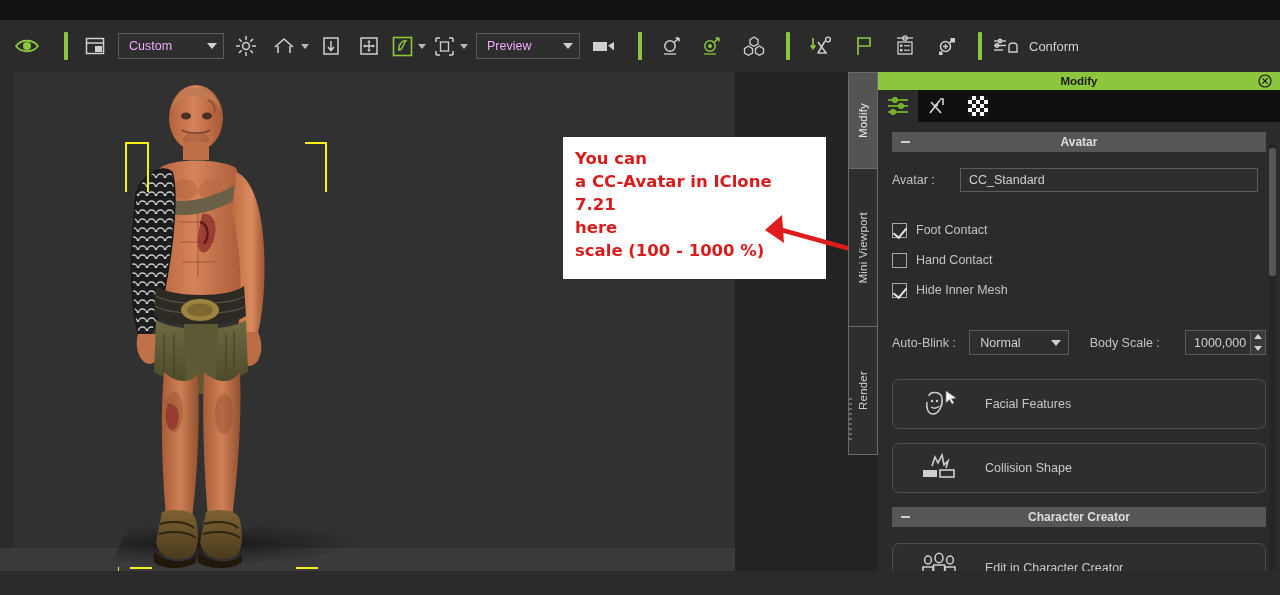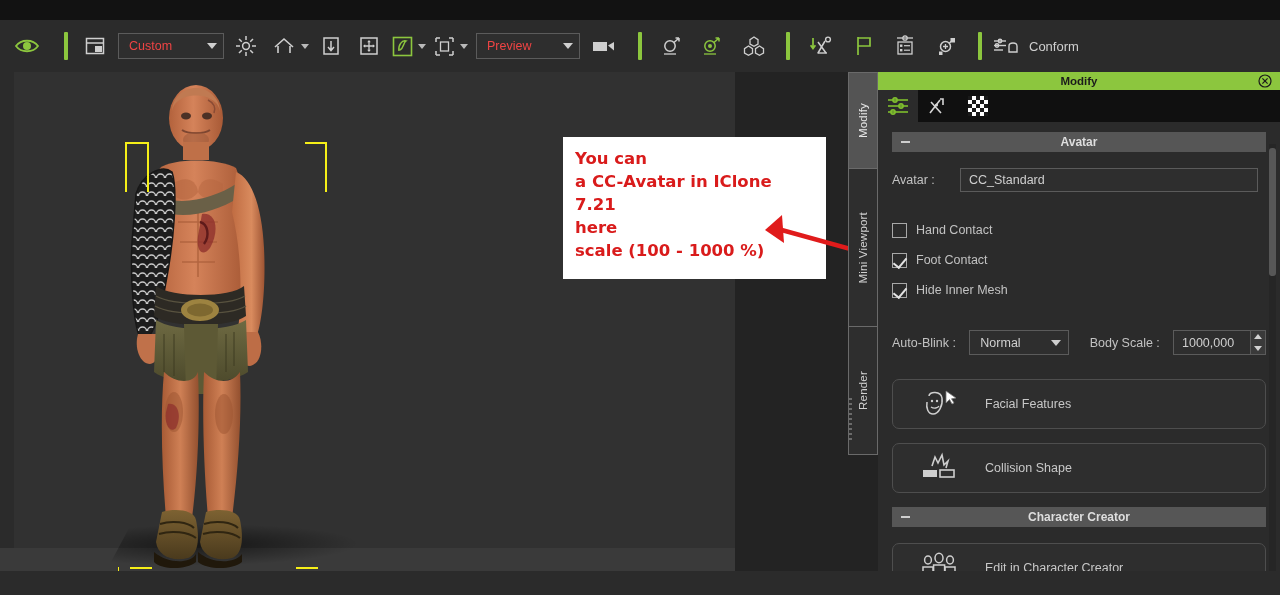--- a/index.html
+++ b/index.html
@@ -20,21 +20,21 @@
     background:#2b2b2b; display:flex; align-items:center;
   }
   .tb-item { display:flex; align-items:center; justify-content:center; height:52px; flex:0 0 auto; }
   .sep { width:4px; height:28px; background:#8cc63e; margin:0 10px; border-radius:1px; }
   .icon { display:inline-block; line-height:0; }
   .ic-svg { display:block; }
   .caret { width:0;height:0;border-left:4px solid transparent;border-right:4px solid transparent;border-top:5px solid #b9b9b9; margin-left:5px; }
 
   .combo {
     height:26px; min-width:104px; border:1px solid #5b5b5b; background:#2e2e2e;
-    display:flex; align-items:center; padding:0 6px 0 10px; color:#ef4444; font-size:12.5px;
+    display:flex; align-items:center; padding:0 6px 0 10px; color:#f0abfc; font-size:12.5px;
     justify-content:space-between;
   }
   .combo .arrow { width:0;height:0;border-left:5px solid transparent;border-right:5px solid transparent;border-top:6px solid #cfcfcf; }
   .tb-label { color:#cfcfcf; font-size:13px; margin-left:9px; white-space:nowrap; }
 
   
   .viewport { position:absolute; left:0; top:72px; width:735px; height:499px; background:#313131; overflow:hidden; }
   .vp-leftbar { position:absolute; left:0; top:0; width:14px; height:499px; background:#2b2b2b; }
   .vp-floorline { position:absolute; left:0; bottom:0; width:735px; height:23px; background:#3a3a3a; }
   .vp-gap { position:absolute; left:735px; top:72px; width:110px; height:499px; background:#232323; }
@@ -112,21 +112,21 @@
     border-right:2px solid #e4e4e4; border-bottom:2px solid #e4e4e4; transform:rotate(40deg);
   }
   .cblabel { color:#c2c2c2; font-size:12.5px; }
 
   .selbox {
     height:25px; border:1px solid #5b5b5b; background:#2e2e2e; color:#cfcfcf; font-size:12.5px;
     display:flex; align-items:center; justify-content:space-between; padding:0 7px 0 10px;gap:19px;
   }
   .selbox .arrow { width:0;height:0;border-left:5px solid transparent;border-right:5px solid transparent;border-top:6px solid #cfcfcf; }
   .spinwrap { display:flex; height:25px; }
-  .spinfield { flex:1; border:1px solid #5b5b5b; border-right:none; background:#2e2e2e; color:#cfcfcf; font-size:12.5px; display:flex; align-items:center; padding-left:8px; }
+  .spinfield { flex:1; border:1px solid #5b5b5b; border-right:none; background:#2e2e2e; color:#cfcfcf; font-size:12.5px; display:flex; align-items:center; padding-left:8px;margin-left:12px; }
   .spinbtns { width:16px; border:1px solid #5b5b5b; background:#3a3a3a; display:flex; flex-direction:column; }
   .spinb { flex:1; display:flex; align-items:center; justify-content:center; }
   .sp-up { width:0;height:0;border-left:4px solid transparent;border-right:4px solid transparent;border-bottom:5px solid #d2d2d2; }
   .sp-dn { width:0;height:0;border-left:4px solid transparent;border-right:4px solid transparent;border-top:5px solid #d2d2d2; }
 
   .bigbtn {
     height:50px; border:1px solid #4e4e4e; border-radius:7px; background:#2e2e2e;
     display:flex; align-items:center; margin-bottom:14px;
   }
   .bigbtn .bicon { width:92px; display:flex; align-items:center; justify-content:center; }
@@ -573,26 +573,26 @@
       </div>
 
       <div class="row">
         <span class="lbl" style="width:68px;">Avatar :</span>
         <div class="txtfield" style="width:298px;">
           <span>CC_Standard</span>
         </div>
       </div>
 
       <div class="cbrow">
+        <span class="cbox checked"></span>
+        <span class="cblabel">Foot Contact</span>
+      </div>
+      <div class="cbrow">
         <span class="cbox"></span>
         <span class="cblabel">Hand Contact</span>
-      </div>
-      <div class="cbrow">
-        <span class="cbox checked"></span>
-        <span class="cblabel">Foot Contact</span>
       </div>
       <div class="cbrow" style="margin-bottom:28px;">
         <span class="cbox checked"></span>
         <span class="cblabel">Hide Inner Mesh</span>
       </div>
 
       <div class="row" style="margin-bottom:24px;justify-content:space-between;">
         <span class="lbl" style="width:72px;">Auto-Blink :</span>
         <div class="selbox" style="width:100px;">
           <span>Normal</span>

